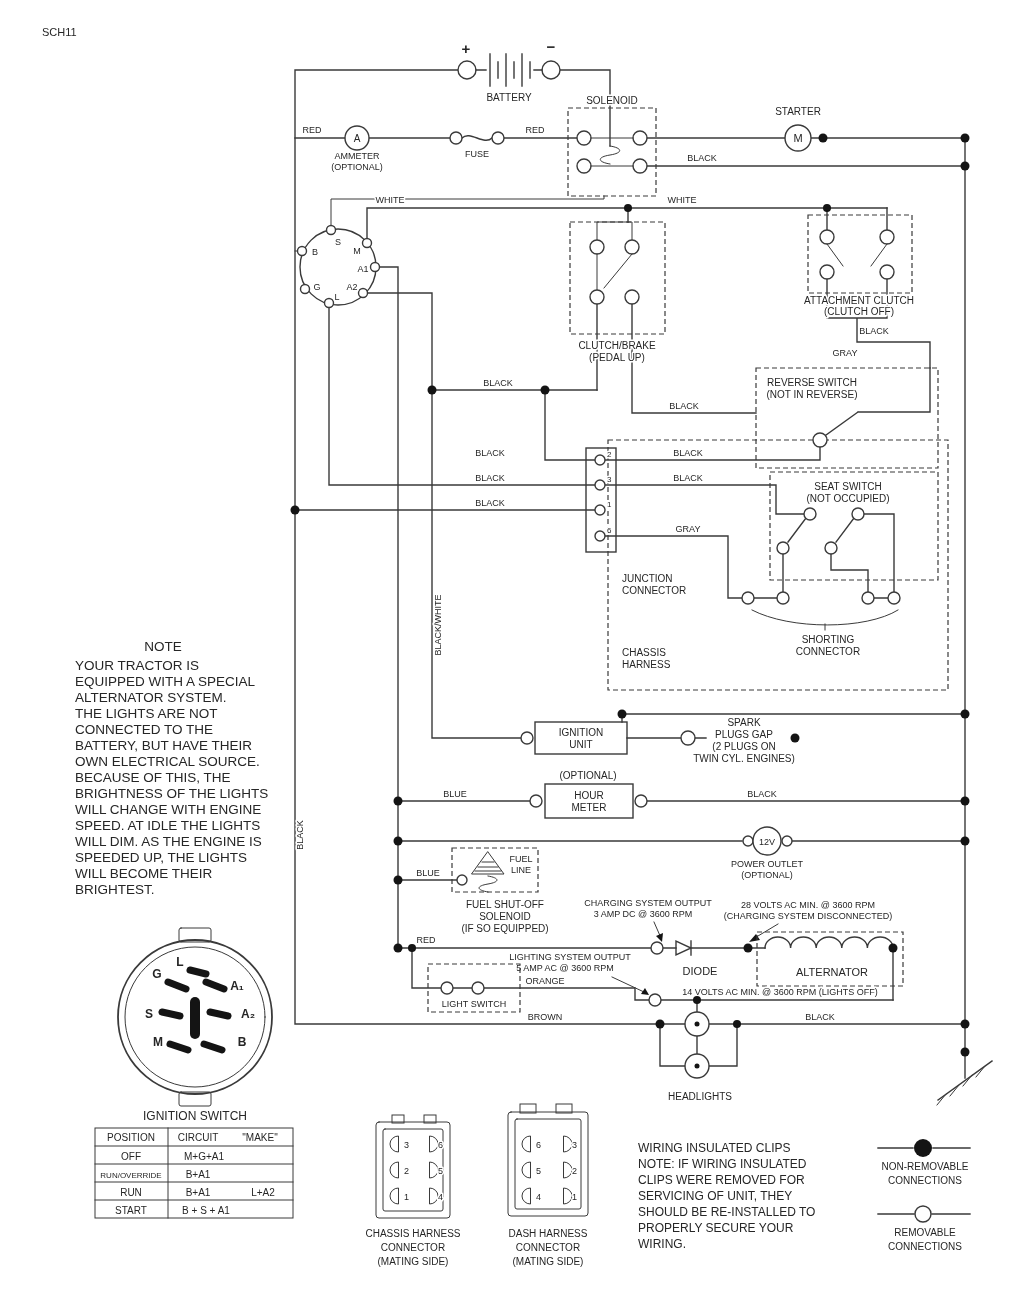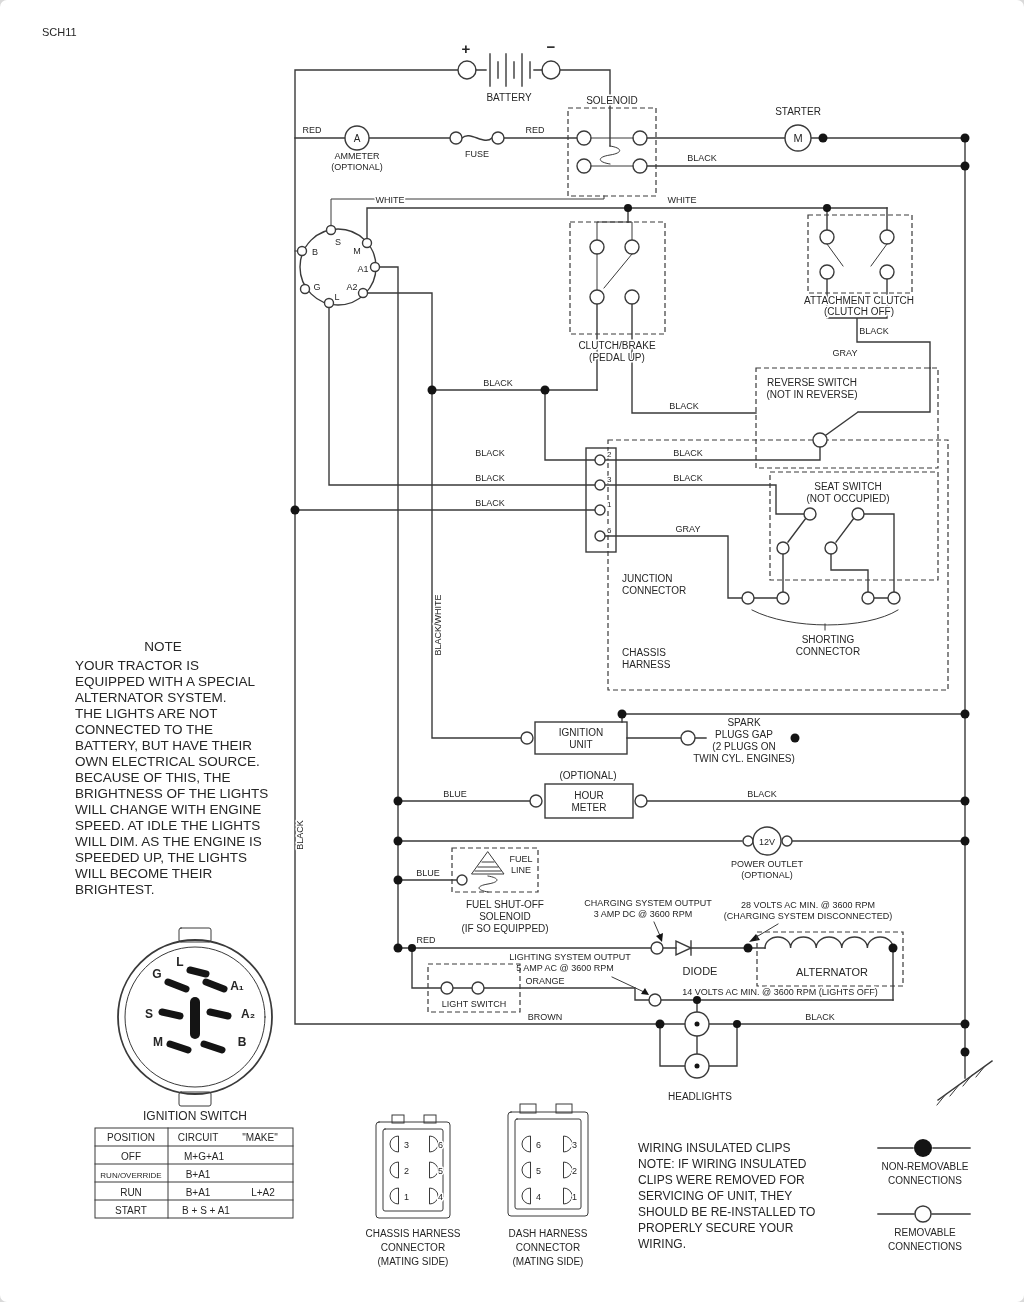--- a/index.html
+++ b/index.html
@@ -1,17 +1,17 @@
 <!DOCTYPE html>
 <html><head>
 <meta charset="utf-8">
 <style>
   html,body{margin:0;padding:0;background:#d9d9d9;}
   .page{width:1024px;height:1302px;background:#ffffff;position:relative;overflow:hidden;
-        font-family:"Liberation Sans",sans-serif;border-radius:7px;}
+        font-family:"Liberation Sans",sans-serif;}
   svg{position:absolute;left:0;top:0;}
   .w{stroke:#3a3a3a;stroke-width:1.4;fill:none;stroke-linecap:square;}
   .thin{stroke-width:1;}
   .d{stroke:#3a3a3a;stroke-width:1.2;fill:none;stroke-dasharray:5 3;}
   .c{fill:#ffffff;stroke:#3a3a3a;stroke-width:1.4;}
   .dot{fill:#141414;stroke:none;}
   text{fill:#262626;paint-order:stroke;stroke:#ffffff;stroke-width:3px;stroke-linejoin:round;}
   .t{font-size:11px;text-anchor:middle;}
   .t8{font-size:8px;text-anchor:middle;}
   .t9{font-size:9px;text-anchor:middle;}

